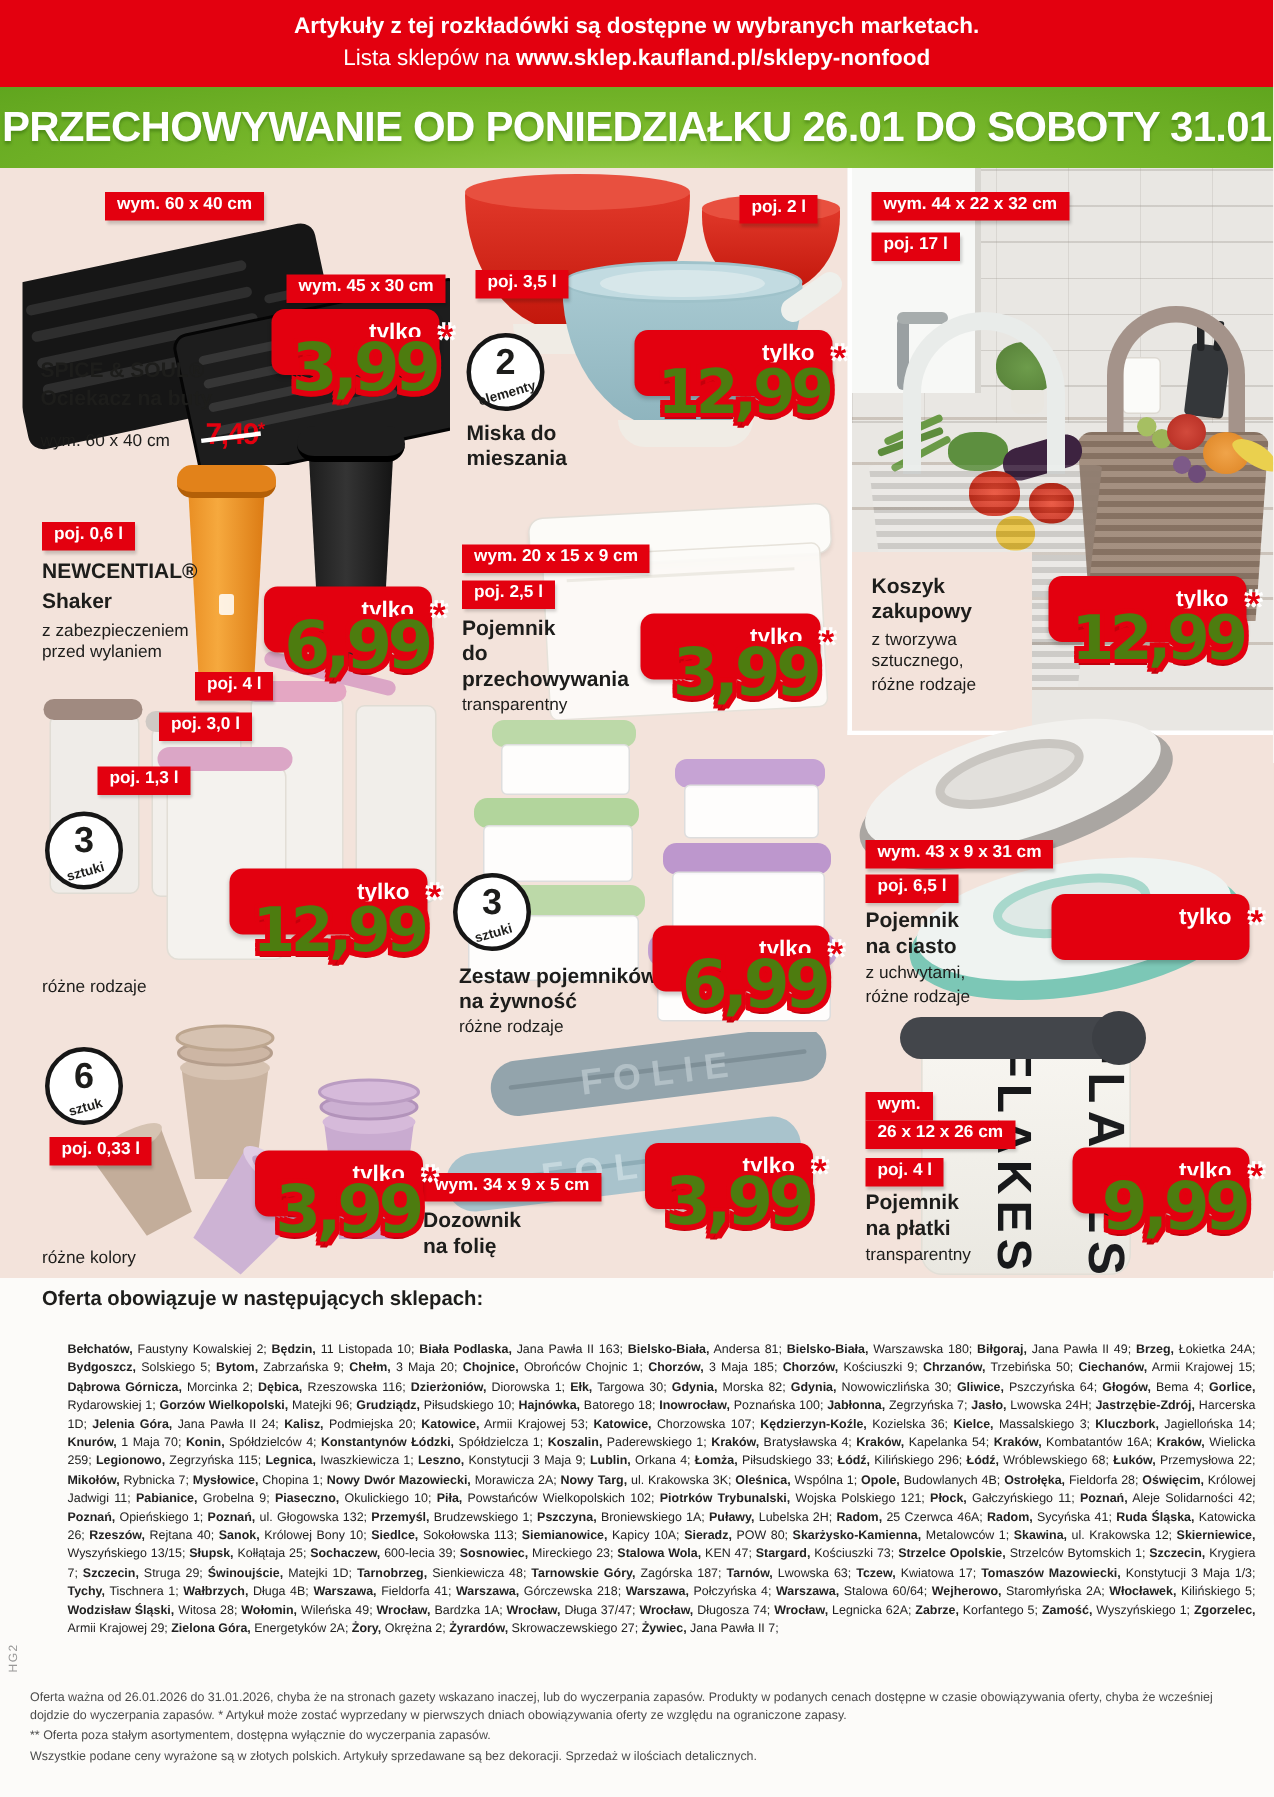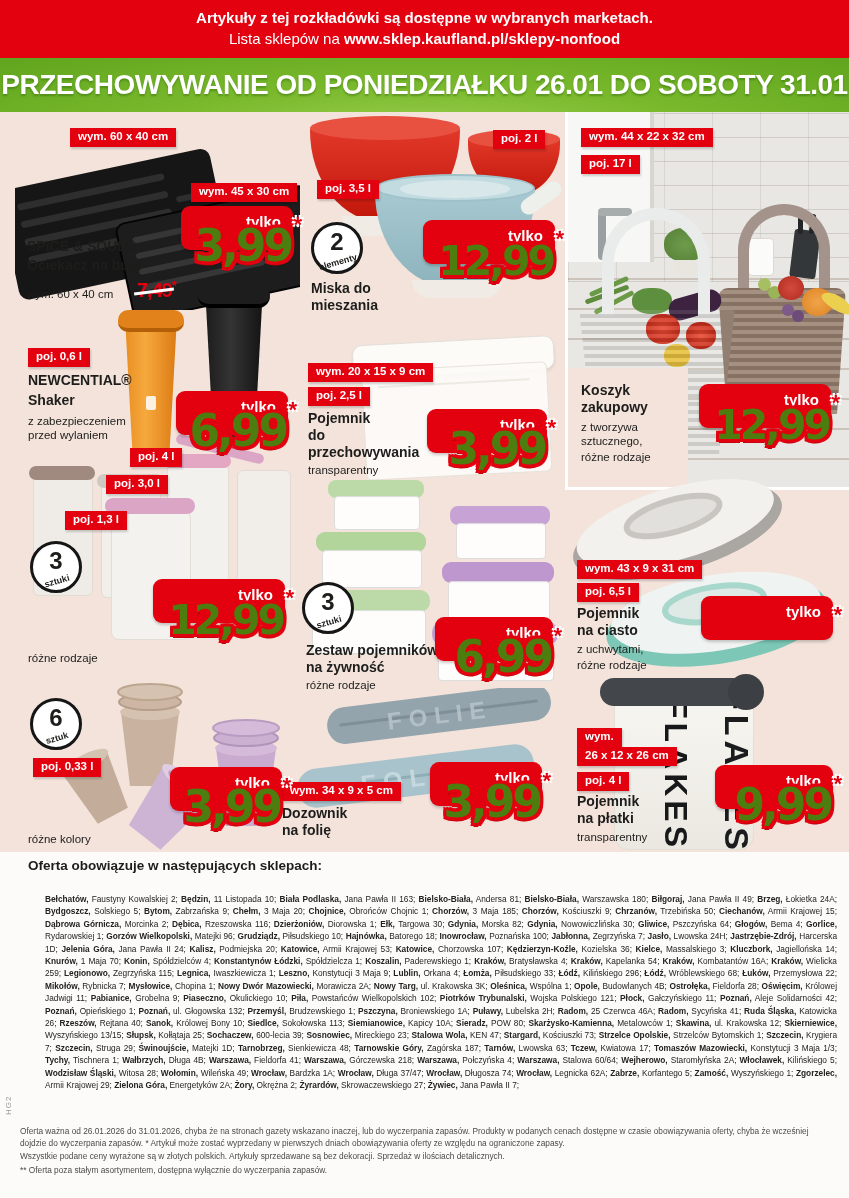--- a/index.html
+++ b/index.html
@@ -373,18 +373,18 @@
       </div>
     </section>
 
   </main>
 
   <div class="storehead">Oferta obowiązuje w następujących sklepach:</div>
   <div class="storelist"><b>Bełchatów,</b><span> Faustyny Kowalskiej 2; </span><b>Będzin,</b><span> 11 Listopada 10; </span><b>Biała Podlaska,</b><span> Jana Pawła II 163; </span><b>Bielsko-Biała,</b><span> Andersa 81; </span><b>Bielsko-Biała,</b><span> Warszawska 180; </span><b>Biłgoraj,</b><span> Jana Pawła II 49; </span><b>Brzeg,</b><span> Łokietka 24A; </span><b>Bydgoszcz,</b><span> Solskiego 5; </span><b>Bytom,</b><span> Zabrzańska 9; </span><b>Chełm,</b><span> 3 Maja 20; </span><b>Chojnice,</b><span> Obrońców Chojnic 1; </span><b>Chorzów,</b><span> 3 Maja 185; </span><b>Chorzów,</b><span> Kościuszki 9; </span><b>Chrzanów,</b><span> Trzebińska 50; </span><b>Ciechanów,</b><span> Armii Krajowej 15; </span><b>Dąbrowa Górnicza,</b><span> Morcinka 2; </span><b>Dębica,</b><span> Rzeszowska 116; </span><b>Dzierżoniów,</b><span> Diorowska 1; </span><b>Ełk,</b><span> Targowa 30; </span><b>Gdynia,</b><span> Morska 82; </span><b>Gdynia,</b><span> Nowowiczlińska 30; </span><b>Gliwice,</b><span> Pszczyńska 64; </span><b>Głogów,</b><span> Bema 4; </span><b>Gorlice,</b><span> Rydarowskiej 1; </span><b>Gorzów Wielkopolski,</b><span> Matejki 96; </span><b>Grudziądz,</b><span> Piłsudskiego 10; </span><b>Hajnówka,</b><span> Batorego 18; </span><b>Inowrocław,</b><span> Poznańska 100; </span><b>Jabłonna,</b><span> Zegrzyńska 7; </span><b>Jasło,</b><span> Lwowska 24H; </span><b>Jastrzębie-Zdrój,</b><span> Harcerska 1D; </span><b>Jelenia Góra,</b><span> Jana Pawła II 24; </span><b>Kalisz,</b><span> Podmiejska 20; </span><b>Katowice,</b><span> Armii Krajowej 53; </span><b>Katowice,</b><span> Chorzowska 107; </span><b>Kędzierzyn-Koźle,</b><span> Kozielska 36; </span><b>Kielce,</b><span> Massalskiego 3; </span><b>Kluczbork,</b><span> Jagiellońska 14; </span><b>Knurów,</b><span> 1 Maja 70; </span><b>Konin,</b><span> Spółdzielców 4; </span><b>Konstantynów Łódzki,</b><span> Spółdzielcza 1; </span><b>Koszalin,</b><span> Paderewskiego 1; </span><b>Kraków,</b><span> Bratysławska 4; </span><b>Kraków,</b><span> Kapelanka 54; </span><b>Kraków,</b><span> Kombatantów 16A; </span><b>Kraków,</b><span> Wielicka 259; </span><b>Legionowo,</b><span> Zegrzyńska 115; </span><b>Legnica,</b><span> Iwaszkiewicza 1; </span><b>Leszno,</b><span> Konstytucji 3 Maja 9; </span><b>Lublin,</b><span> Orkana 4; </span><b>Łomża,</b><span> Piłsudskiego 33; </span><b>Łódź,</b><span> Kilińskiego 296; </span><b>Łódź,</b><span> Wróblewskiego 68; </span><b>Łuków,</b><span> Przemysłowa 22; </span><b>Mikołów,</b><span> Rybnicka 7; </span><b>Mysłowice,</b><span> Chopina 1; </span><b>Nowy Dwór Mazowiecki,</b><span> Morawicza 2A; </span><b>Nowy Targ,</b><span> ul. Krakowska 3K; </span><b>Oleśnica,</b><span> Wspólna 1; </span><b>Opole,</b><span> Budowlanych 4B; </span><b>Ostrołęka,</b><span> Fieldorfa 28; </span><b>Oświęcim,</b><span> Królowej Jadwigi 11; </span><b>Pabianice,</b><span> Grobelna 9; </span><b>Piaseczno,</b><span> Okulickiego 10; </span><b>Piła,</b><span> Powstańców Wielkopolskich 102; </span><b>Piotrków Trybunalski,</b><span> Wojska Polskiego 121; </span><b>Płock,</b><span> Gałczyńskiego 11; </span><b>Poznań,</b><span> Aleje Solidarności 42; </span><b>Poznań,</b><span> Opieńskiego 1; </span><b>Poznań,</b><span> ul. Głogowska 132; </span><b>Przemyśl,</b><span> Brudzewskiego 1; </span><b>Pszczyna,</b><span> Broniewskiego 1A; </span><b>Puławy,</b><span> Lubelska 2H; </span><b>Radom,</b><span> 25 Czerwca 46A; </span><b>Radom,</b><span> Sycyńska 41; </span><b>Ruda Śląska,</b><span> Katowicka 26; </span><b>Rzeszów,</b><span> Rejtana 40; </span><b>Sanok,</b><span> Królowej Bony 10; </span><b>Siedlce,</b><span> Sokołowska 113; </span><b>Siemianowice,</b><span> Kapicy 10A; </span><b>Sieradz,</b><span> POW 80; </span><b>Skarżysko-Kamienna,</b><span> Metalowców 1; </span><b>Skawina,</b><span> ul. Krakowska 12; </span><b>Skierniewice,</b><span> Wyszyńskiego 13/15; </span><b>Słupsk,</b><span> Kołłątaja 25; </span><b>Sochaczew,</b><span> 600-lecia 39; </span><b>Sosnowiec,</b><span> Mireckiego 23; </span><b>Stalowa Wola,</b><span> KEN 47; </span><b>Stargard,</b><span> Kościuszki 73; </span><b>Strzelce Opolskie,</b><span> Strzelców Bytomskich 1; </span><b>Szczecin,</b><span> Krygiera 7; </span><b>Szczecin,</b><span> Struga 29; </span><b>Świnoujście,</b><span> Matejki 1D; </span><b>Tarnobrzeg,</b><span> Sienkiewicza 48; </span><b>Tarnowskie Góry,</b><span> Zagórska 187; </span><b>Tarnów,</b><span> Lwowska 63; </span><b>Tczew,</b><span> Kwiatowa 17; </span><b>Tomaszów Mazowiecki,</b><span> Konstytucji 3 Maja 1/3; </span><b>Tychy,</b><span> Tischnera 1; </span><b>Wałbrzych,</b><span> Długa 4B; </span><b>Warszawa,</b><span> Fieldorfa 41; </span><b>Warszawa,</b><span> Górczewska 218; </span><b>Warszawa,</b><span> Połczyńska 4; </span><b>Warszawa,</b><span> Stalowa 60/64; </span><b>Wejherowo,</b><span> Staromłyńska 2A; </span><b>Włocławek,</b><span> Kilińskiego 5; </span><b>Wodzisław Śląski,</b><span> Witosa 28; </span><b>Wołomin,</b><span> Wileńska 49; </span><b>Wrocław,</b><span> Bardzka 1A; </span><b>Wrocław,</b><span> Długa 37/47; </span><b>Wrocław,</b><span> Długosza 74; </span><b>Wrocław,</b><span> Legnicka 62A; </span><b>Zabrze,</b><span> Korfantego 5; </span><b>Zamość,</b><span> Wyszyńskiego 1; </span><b>Zgorzelec,</b><span> Armii Krajowej 29; </span><b>Zielona Góra,</b><span> Energetyków 2A; </span><b>Żory,</b><span> Okrężna 2; </span><b>Żyrardów,</b><span> Skrowaczewskiego 27; </span><b>Żywiec,</b><span> Jana Pawła II 7; </span></div>
 
   <footer class="notes">
     <div>Oferta ważna od 26.01.2026 do 31.01.2026, chyba że na stronach gazety wskazano inaczej, lub do wyczerpania zapasów. Produkty w podanych cenach dostępne w czasie obowiązywania oferty, chyba że wcześniej dojdzie do wyczerpania zapasów. * Artykuł może zostać wyprzedany w pierwszych dniach obowiązywania oferty ze względu na ograniczone zapasy.</div>
+    <div>** Oferta poza stałym asortymentem, dostępna wyłącznie do wyczerpania zapasów.</div>
     <div>Wszystkie podane ceny wyrażone są w złotych polskich. Artykuły sprzedawane są bez dekoracji. Sprzedaż w ilościach detalicznych.</div>
-    <div>** Oferta poza stałym asortymentem, dostępna wyłącznie do wyczerpania zapasów.</div>
   </footer>
 
   <div class="pagecode">HG2</div>
 </div>
 
 </body></html>

